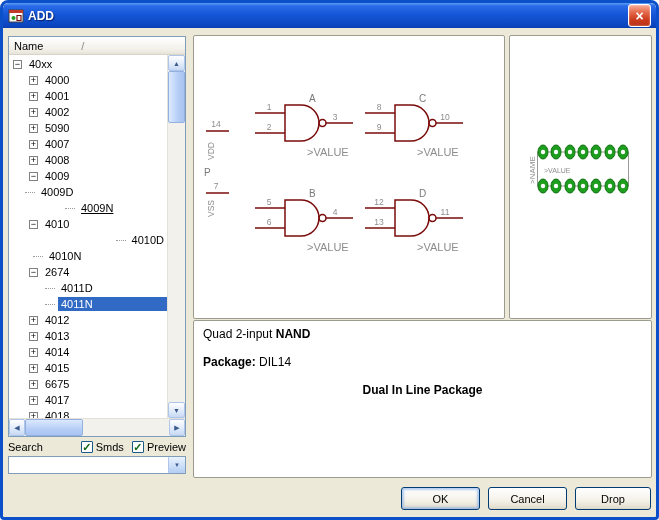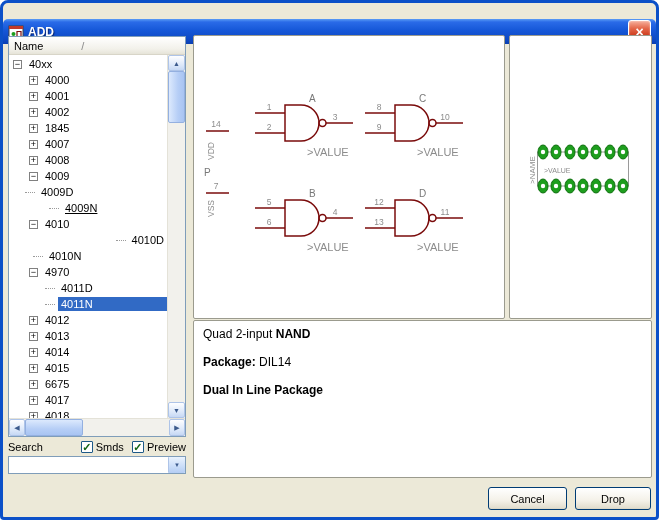--- a/index.html
+++ b/index.html
@@ -3,21 +3,21 @@
 <meta charset="utf-8">
 <style>
   html,body{margin:0;padding:0;background:#fff;}
   .window{
     position:relative;width:659px;height:520px;box-sizing:border-box;
     background:#ECE9D8;border:3px solid #0B50C8;border-radius:8px 8px 4px 4px;
     font-family:"Liberation Sans",sans-serif;font-size:11px;color:#000;overflow:hidden;
   }
   
   .titlebar{
-    position:absolute;top:16px;left:0;right:0;height:25px;display:flex;align-items:center;
+    position:absolute;top:0;left:0;right:0;height:25px;display:flex;align-items:center;
     padding:0 5px;box-sizing:border-box;border-radius:5px 5px 0 0;
     background:linear-gradient(180deg,#5A9CF5 0%,#2A6BE8 12%,#1557D8 45%,#0C46C0 88%,#0A3EB0 100%);
   }
   .title-icon{width:16px;height:16px;margin-right:4px;flex:0 0 16px;}
   .title-text{color:#fff;font-weight:bold;font-size:12px;flex:1;text-shadow:1px 1px 1px rgba(0,20,80,.75);}
   .close-btn{
     width:21px;height:21px;border:1px solid #fff;border-radius:3px;cursor:default;
     background:linear-gradient(180deg,#F6AF9C 0%,#E4684A 35%,#CC3B1E 70%,#B83014 100%);
     color:#fff;display:flex;align-items:center;justify-content:center;
     font-size:14px;font-weight:bold;box-shadow:inset 0 0 2px rgba(255,255,255,.6);
@@ -77,21 +77,21 @@
   .combo-btn{
     flex:0 0 16px;display:flex;align-items:center;justify-content:center;font-size:6px;color:#3C5A8C;
     background:linear-gradient(180deg,#EAF3FE,#C9DCF8 60%,#B4CDF4);border-left:1px solid #AEC4E8;border-radius:1px;
   }
   
   .panel{position:absolute;background:#fff;border:1px solid #9B9B8E;border-radius:2px;box-sizing:border-box;}
   .schematic{left:190px;top:32px;width:312px;height:284px;}
   .package{left:506px;top:32px;width:143px;height:284px;}
   .description{left:190px;top:317px;width:459px;height:158px;padding:6px 9px;font-size:12px;}
   .description p{margin:0 0 14px;}
-  .b{font-weight:bold;}
+  .b{font-weight:bold;text-align:center;}
   svg{font-family:"Liberation Sans",sans-serif;display:block;}
   #nand-shape path,#nand-shape circle,#nand-shape line{stroke:#7A0B0B;stroke-width:1.5;fill:none;}
   .pwire{stroke:#7A0B0B;stroke-width:1.3;}
   .pin{font-size:8.5px;fill:#8C8C8C;}
   .gname{font-size:10px;fill:#787878;}
   .gvalue{font-size:11px;fill:#8C8C8C;}
   .body-outline{fill:none;stroke:#9A9A9A;stroke-width:1;}
   .pad{fill:#1E9E1E;stroke:#0C6E0C;stroke-width:1;}
   .hole{fill:#fff;}
   .pkg-name{font-size:8px;fill:#8C8C8C;}
@@ -144,57 +144,57 @@
           <div class="tree-row" style="padding-left: 20px;">
             <span class="expander">+</span>
             <span class="tree-label">4001</span>
           </div>
           <div class="tree-row" style="padding-left: 20px;">
             <span class="expander">+</span>
             <span class="tree-label">4002</span>
           </div>
           <div class="tree-row" style="padding-left: 20px;">
             <span class="expander">+</span>
-            <span class="tree-label">1845</span>
+            <span class="tree-label">5090</span>
           </div>
           <div class="tree-row" style="padding-left: 20px;">
             <span class="expander">+</span>
             <span class="tree-label">4007</span>
           </div>
           <div class="tree-row" style="padding-left: 20px;">
             <span class="expander">+</span>
             <span class="tree-label">4008</span>
           </div>
           <div class="tree-row" style="padding-left: 20px;">
             <span class="expander">−</span>
             <span class="tree-label">4009</span>
           </div>
           <div class="tree-row" style="padding-left: 16px;">
             <span class="connector"></span>
             <span class="tree-label">4009D</span>
           </div>
-          <div class="tree-row" style="padding-left: 40px; text-decoration: underline;">
+          <div class="tree-row" style="padding-left: 56px; text-decoration: underline;">
             <span class="connector"></span>
             <span class="tree-label">4009N</span>
           </div>
           <div class="tree-row" style="padding-left: 20px;">
             <span class="expander">−</span>
             <span class="tree-label">4010</span>
           </div>
           <div class="tree-row" style="padding-left: 36px; justify-content: flex-end;">
             <span class="connector"></span>
             <span class="tree-label">4010D</span>
           </div>
           <div class="tree-row" style="padding-left: 24px;">
             <span class="connector"></span>
             <span class="tree-label">4010N</span>
           </div>
           <div class="tree-row" style="padding-left: 20px;">
             <span class="expander">−</span>
-            <span class="tree-label">4970</span>
+            <span class="tree-label">2674</span>
           </div>
           <div class="tree-row" style="padding-left: 36px;">
             <span class="connector"></span>
             <span class="tree-label">4011D</span>
           </div>
           <div class="tree-row selected" style="padding-left: 36px;">
             <span class="connector"></span>
             <span class="tree-label">4011N</span>
           </div>
           <div class="tree-row" style="padding-left: 20px;">
@@ -367,17 +367,18 @@
     </svg>
   </div>
 
   <div class="panel description">
     <p><span>Quad 2-input </span><span class="b">NAND</span></p>
     <p><span class="b">Package:</span><span> DIL14</span></p>
     <p class="b">Dual In Line Package</p>
   </div>
 
   <div class="buttons">
+    <button class="btn btn-ok">OK</button>
     <button class="btn">Cancel</button>
     <button class="btn btn-drop">Drop</button>
   </div>
 
 </div>
 
 </body></html>

